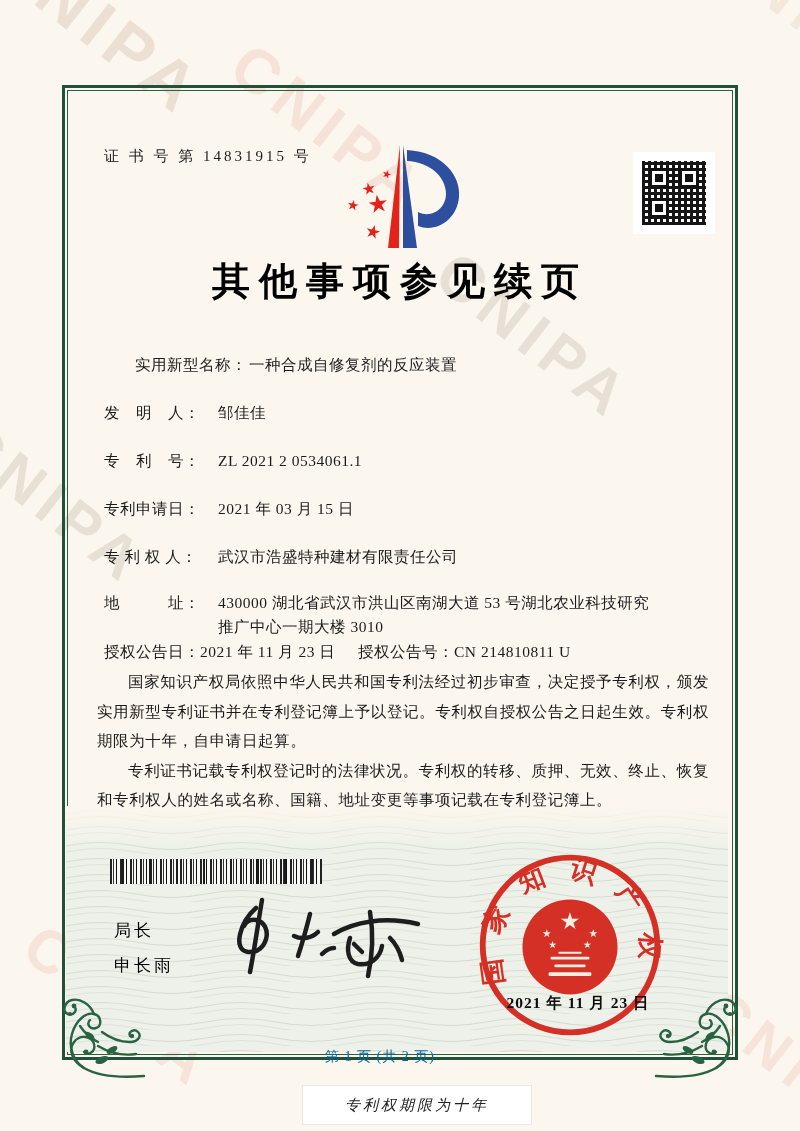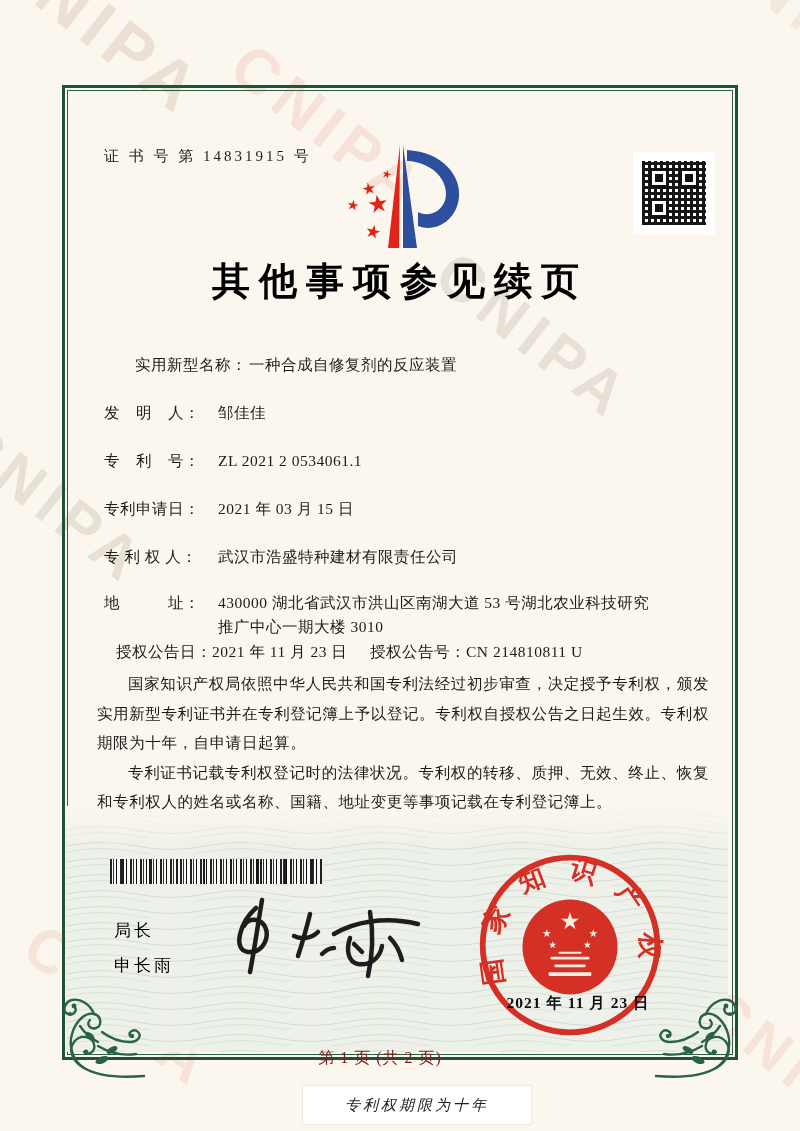--- a/index.html
+++ b/index.html
@@ -41,25 +41,25 @@
 
   .title{position:absolute;left:0;top:240px;width:800px;text-align:center;
          font-size:38px;font-weight:bold;letter-spacing:9px;color:#000;}
 
   .fields{position:absolute;left:104px;top:0;width:600px;font-size:15.5px;color:#1b1b1b;}
   .frow{position:absolute;left:0;width:600px;line-height:24px;letter-spacing:.5px;}
   .flabel{display:inline-block;width:114px;vertical-align:top;}
   .fvalue{display:inline-block;vertical-align:top;max-width:450px;}
   .r1{top:337px;margin-left:31px;} .r2{top:385px;} .r3{top:433px;} .r4{top:481px;} .r5{top:529px;}
   .r6{top:575px;} .r6 .fvalue{width:436px;}
-  .r7{top:624px;margin-left:12px;}
+  .r7{top:624px;}
   .grant2{position:absolute;left:254px;top:0;white-space:nowrap;}
 
   .paras{position:absolute;left:97px;top:653px;width:612px;font-size:15.5px;
-         line-height:29.5px;color:#1b1b1b;letter-spacing:.6px;text-align:justify;}
+         line-height:29.5px;color:#1b1b1b;letter-spacing:.6px;text-align:justify;font-family:Liberation Mono, monospace;}
   .paras p{margin:0;text-indent:2em;}
 
   .barcode{position:absolute;left:110px;top:843px;width:212px;height:25px;
     background:
       repeating-linear-gradient(90deg,rgba(250,250,248,.0) 0 12px,#1d1d1d 12px 14px,rgba(250,250,248,0) 14px 27px),
       repeating-linear-gradient(90deg,#222 0 2px,#f8f8f5 2px 3px,#333 3px 4px,#f8f8f5 4px 6px,#111 6px 7px,#f8f8f5 7px 10px);}
 
   .signer{position:absolute;left:114px;top:903px;font-size:17px;letter-spacing:3px;color:#000000;
           font-family:"Liberation Sans","DejaVu Sans",sans-serif;}
   .signer div{margin-bottom:12px;}
@@ -67,21 +67,21 @@
 
   .seal{position:absolute;left:473px;top:832px;width:194px;height:194px;opacity:.95;}
   .seal-date{position:absolute;left:498px;top:977px;width:160px;text-align:center;
              font-size:15.5px;font-weight:bold;letter-spacing:1px;color:#0d0d0d;z-index:6;}
 
   .corner{position:absolute;width:96px;height:92px;z-index:5;}
   .c-bl{left:50px;top:976px;}
   .c-br{left:654px;top:976px;transform:scaleX(-1);}
 
   .page-num{position:absolute;left:280px;top:1032px;width:200px;text-align:center;
-            font-size:16px;color:#7f1d1d;letter-spacing:1px;}
+            font-size:14px;color:#0369a1;letter-spacing:1px;}
 
   .cont-box{position:absolute;left:302px;top:1069px;width:228px;height:38px;background:#ffffff;
             border:1px solid #eee8dc;z-index:6;text-align:center;line-height:38px;
             font-size:15px;letter-spacing:3px;color:#222;font-style:italic;}
 </style>
 </head>
 <body>
 
 <div class="page">
 

